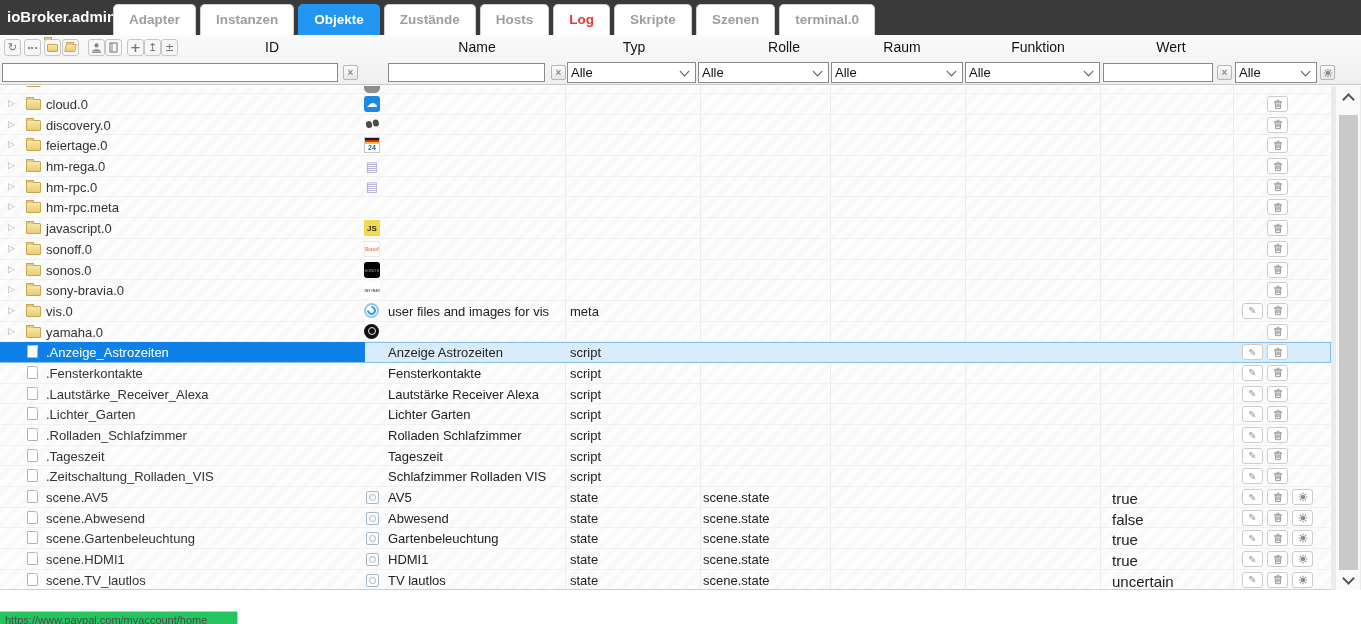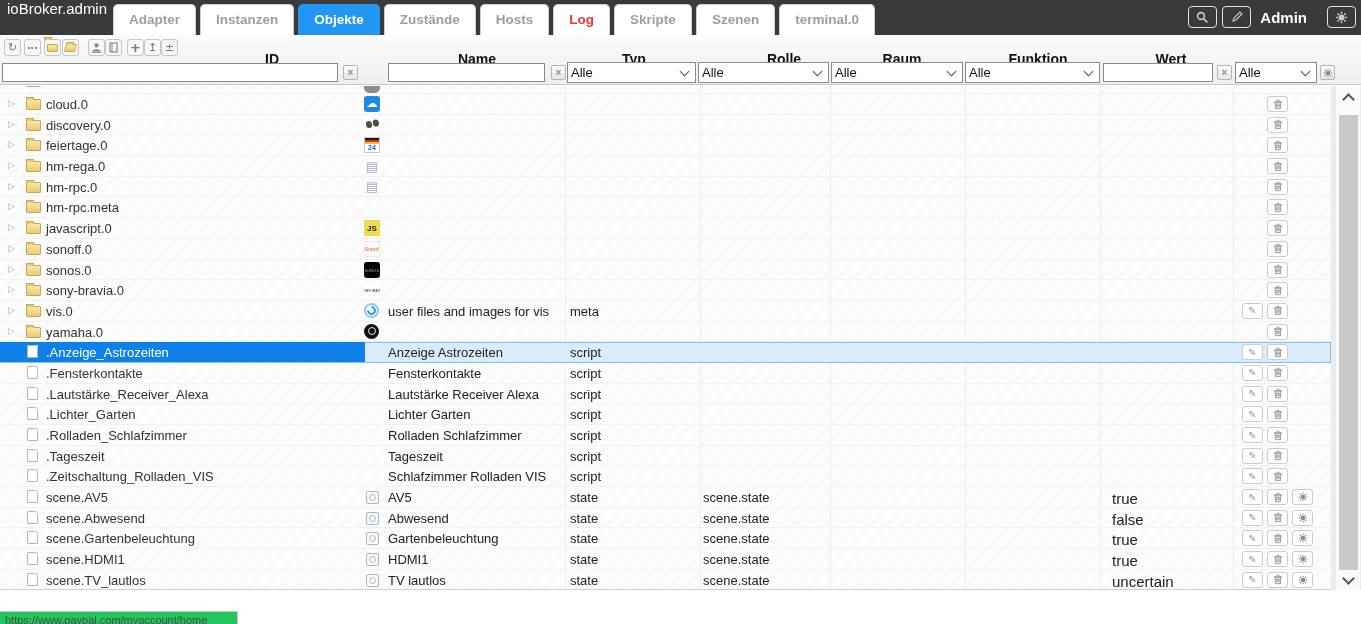--- a/index.html
+++ b/index.html
@@ -2,42 +2,42 @@
 <html><head>
 <meta charset="utf-8">
 <style>
   * { margin:0; padding:0; box-sizing:border-box; }
   html,body { width:1361px; height:624px; overflow:hidden; background:#fff;
     font-family:"Liberation Sans","DejaVu Sans",sans-serif; }
   .app { position:relative; width:1361px; height:624px; }
 
   
   .topbar { position:absolute; top:0; left:0; right:0; height:35px; background:#3a3a3a; }
-  .app-title { position:absolute; left:7px; top:0; color:#fff; font-size:15px; font-weight:normal; }
+  .app-title { position:absolute; left:7px; top:8px; color:#fff; font-size:15px; font-weight:bold; }
   .tabs { position:absolute; left:113px; bottom:0; display:flex; gap:4px; }
   .tab { height:31px; line-height:30px; padding:0 15px; background:#fff; color:#9e9e9e;
     font-size:13.5px; font-weight:bold; border:1px solid #cfcfcf; border-bottom:none;
     border-radius:5px 5px 0 0; cursor:pointer; white-space:nowrap; }
   .tab.active { background:#2196f3; border-color:#2196f3; color:#fff; }
   .tab.red { color:#e53935; }
   .top-actions { position:absolute; right:5px; top:6px; display:flex; align-items:center; gap:5px; }
   .tbtn { width:29px; height:22px; background:#3a3a3a; border:1px solid #e2e2e2; border-radius:4px;
     display:flex; align-items:center; justify-content:center; color:#c9c9c9; cursor:pointer; }
   .admin-label { color:#fff; font-size:15px; font-weight:bold; margin:0 4px; }
   .gear-gap { margin-left:11px; }
 
   
   .controlbar { position:absolute; top:35px; left:0; right:0; height:50px;
     background:linear-gradient(#fbfbfb,#efefef); border-bottom:1px solid #c9c9c9; }
   .minibtn { position:absolute; top:4px; width:17px; height:17px; background:#f7f7f7;
     border:1px solid #c6c6c6; border-radius:3px; color:#777; font-size:11px;
     display:flex; align-items:center; justify-content:center; cursor:pointer;
     font-family:"DejaVu Sans",sans-serif; }
-  .colhead { position:absolute; top:16px; transform:translateX(-50%); font-size:14px;
-    font-weight:bold; color:#111; }
+  .colhead { position:absolute; top:4px; transform:translateX(-50%); font-size:14px;
+    font-weight:normal; color:#111; }
   .flt-input { position:absolute; top:28px; height:19px; border:1px solid #8a8a8a;
     background:#fff; font-size:13px; padding:0 4px; }
   .clearbtn { position:absolute; top:30px; width:15px; height:15px; border:1px solid #b5b5b5;
     border-radius:2px; background:linear-gradient(#fdfdfd,#e6e6e6); color:#8a8a8a;
     font-size:10px; font-weight:bold; line-height:13px; text-align:center; cursor:pointer; }
   .selwrap { position:absolute; top:27px; height:21px; border:1px solid #8a8a8a; background:#fff; }
   .selwrap select { width:100%; height:100%; border:none; background:#fff; font-size:13px;
     appearance:none; -webkit-appearance:none; padding:0 18px 0 3px; color:#111; outline:none; }
   .selwrap::after { content:""; position:absolute; right:7px; top:5px; width:6px; height:6px;
     border-right:1.6px solid #555; border-bottom:1.6px solid #555; transform:rotate(45deg);
@@ -154,48 +154,20 @@
 
         <div class="tab red"><span>Log</span></div>
 
         <div class="tab"><span>Skripte</span></div>
 
         <div class="tab"><span>Szenen</span></div>
 
         <div class="tab"><span>terminal.0</span></div>
 
     </div>
-    <div class="top-actions">
-      <div class="tbtn">
-        <span>
-            <svg width="13" height="13" viewBox="0 0 13 13">
-              <circle cx="5" cy="5" r="3.4" fill="none" stroke="#c9c9c9" stroke-width="1.6"></circle>
-              <line x1="7.8" y1="7.8" x2="11.3" y2="11.3" stroke="#c9c9c9" stroke-width="1.8"></line>
-            </svg>
-          </span>
-      </div>
-      <div class="tbtn">
-        <span>
-            <svg width="12" height="12" viewBox="0 0 12 12">
-              <path d="M2 10l1-3 6-6 2 2-6 6z" fill="none" stroke="#c9c9c9" stroke-width="1.2"></path>
-            </svg>
-          </span>
-      </div>
-      <div class="admin-label">Admin</div>
-      <div class="tbtn gear-gap">
-        <span>
-            <svg width="13" height="13" viewBox="0 0 12 12">
-              <g stroke="#c9c9c9" stroke-width="1.4">
-                <circle cx="6" cy="6" r="2.1" fill="#c9c9c9"></circle>
-                <path d="M6 .8v1.8M6 9.4v1.8M.8 6h1.8M9.4 6h1.8M2.3 2.3l1.3 1.3M8.4 8.4l1.3 1.3M9.7 2.3L8.4 3.6M3.6 8.4L2.3 9.7"></path>
-              </g>
-            </svg>
-          </span>
-      </div>
-    </div>
   </div>
 
   <div class="controlbar">
     <div class="minibtn" style="left:4px">
         <span>↻</span>
       </div>
     <div class="minibtn" style="left:24px">
         <span style="width:9px;border-top:2px dotted #888;"></span>
       </div>
     <div class="minibtn" style="left:44px">

